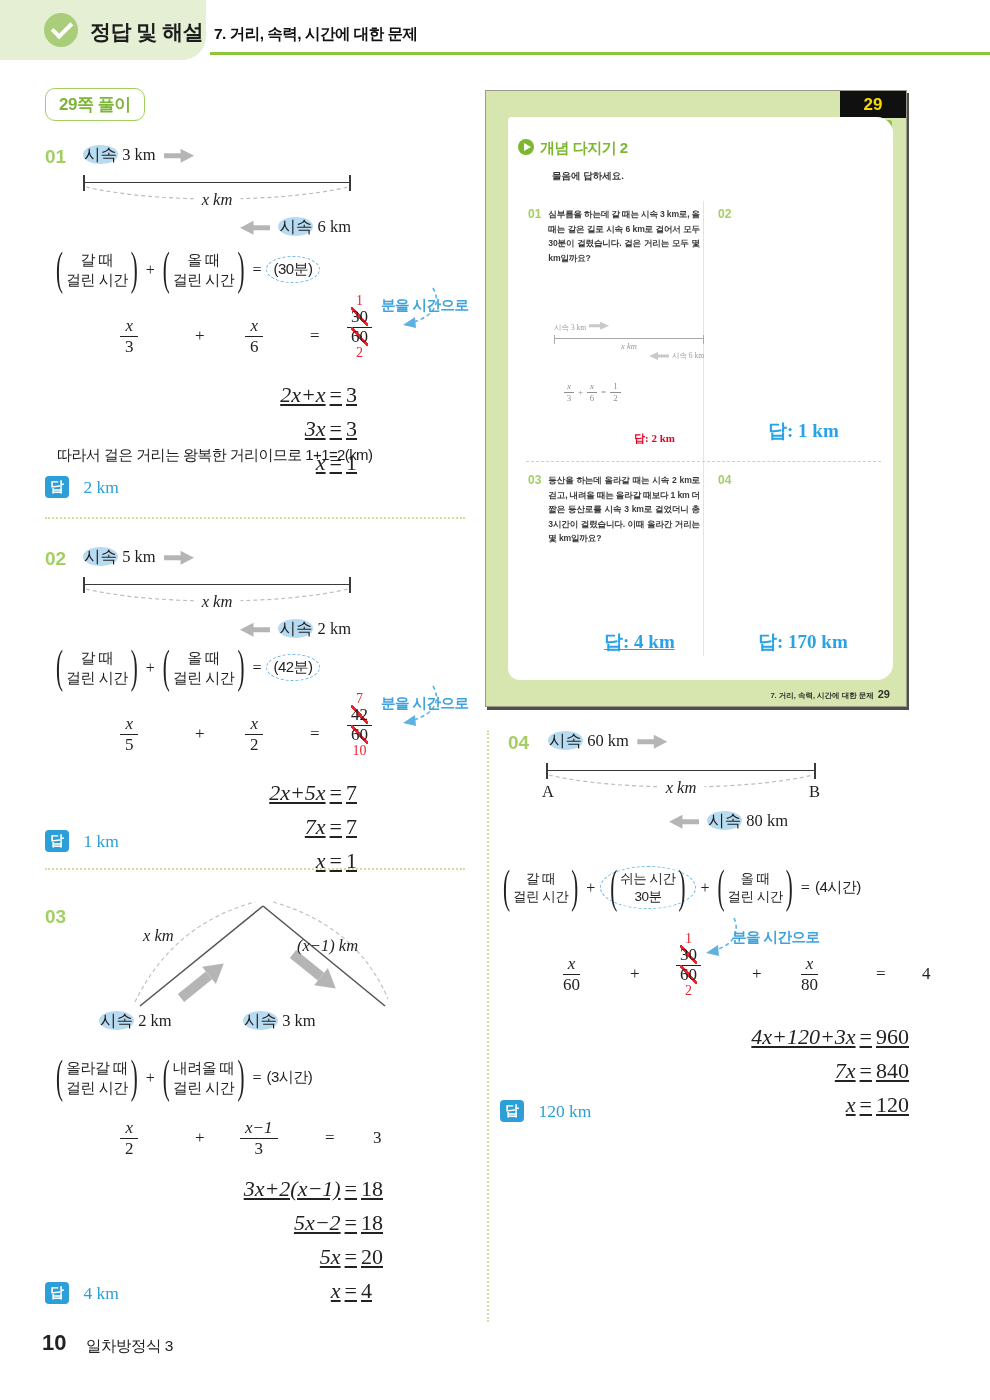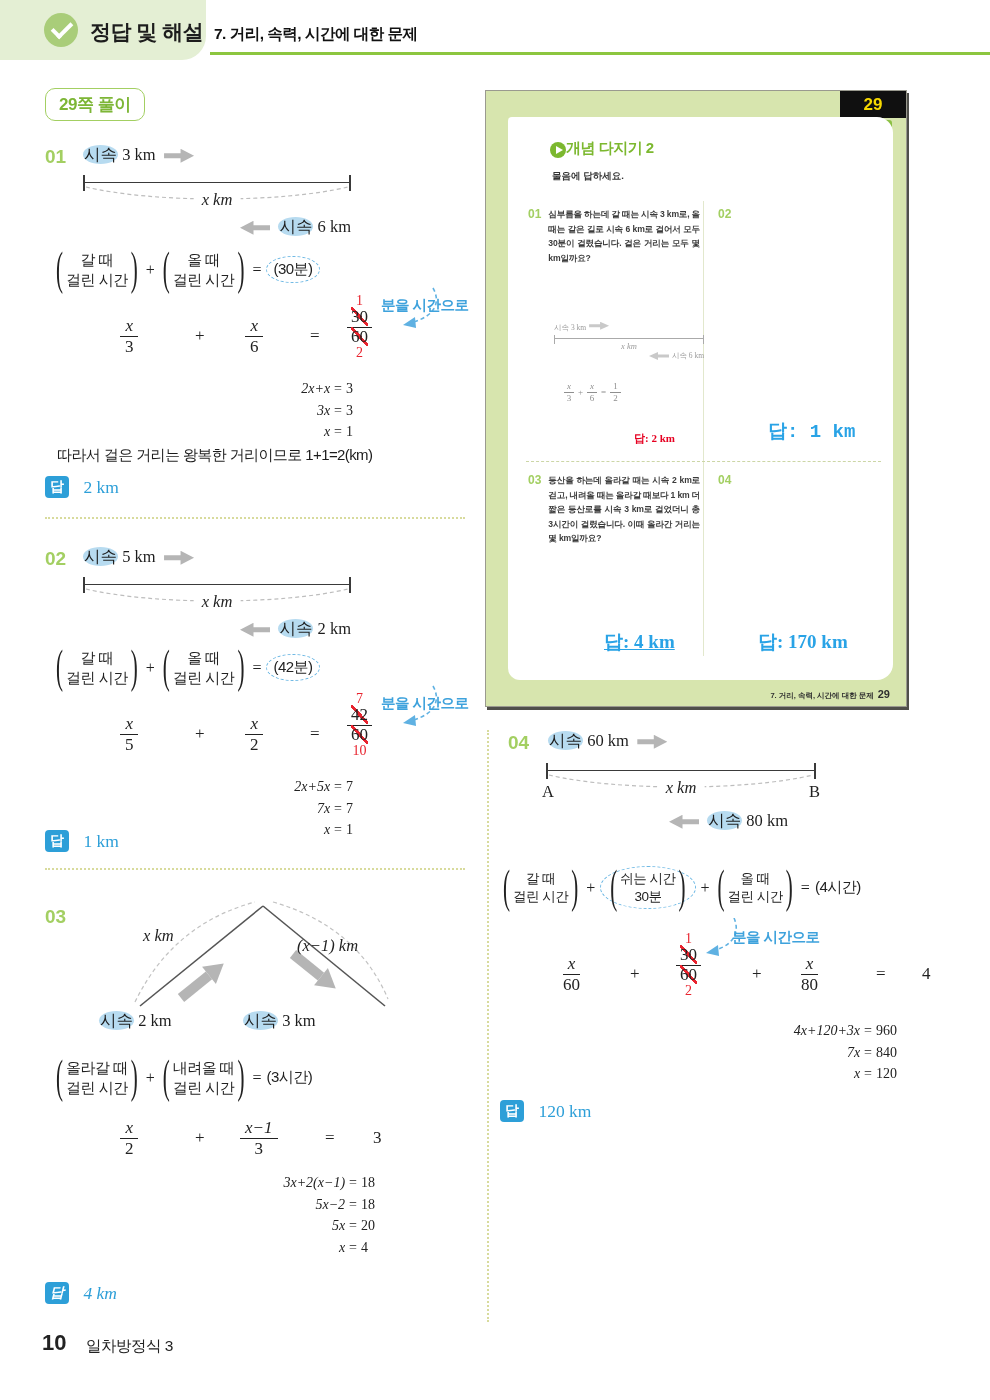--- a/index.html
+++ b/index.html
@@ -46,21 +46,21 @@
        font-family:"Liberation Serif",serif;font-size:17px;line-height:1.15;}
   .frac .fn{padding:0 5px;border-bottom:1.4px solid #222;font-style:italic;}
   .frac .fd{padding:0 5px;}
   .fsym{font-family:"Liberation Serif",serif;font-size:17px;}
   .cfrac{display:inline-flex;flex-direction:column;align-items:center;line-height:1.1;
        font-family:"Liberation Serif",serif;font-size:17px;}
   .cred{color:#e8232e;font-size:14px;line-height:1;font-style:normal;}
   .strike{background:linear-gradient(to top right,transparent 44%,#e8232e 44%,#e8232e 56%,transparent 56%);}
   .cfrac .fn{border-bottom:1.4px solid #222;padding:0 4px;font-style:normal;}
   .cfrac .fd{padding:0 4px;}
-  .steps{position:absolute;font-family:"Liberation Serif",serif;font-size:14px;}
+  .steps{position:absolute;font-family:"Liberation Serif",serif;font-size:22px;text-decoration:underline;}
   .step{display:flex;justify-content:flex-end;line-height:1.55;}
   .step .lhs{font-style:italic;text-align:right;}
   .step .eq{margin:0 4px;}
   .step .rhs{min-width:34px;text-align:left;}
   .conc{position:absolute;font-size:15px;letter-spacing:-0.6px;color:#1c1c1c;white-space:nowrap;}
   .answer{position:absolute;text-align:left;}
   .abadge{display:inline-block;background:#2d9fd8;color:#fff;font-size:14px;font-weight:bold;
        border-radius:4px;padding:2px 5px;vertical-align:2px;}
   .aval{color:#2d9fd8;font-family:"Liberation Serif",serif;font-size:17.5px;margin-left:10px;}
   .hdiv{position:absolute;width:420px;border-top:2px dotted #d8db9d;}
@@ -79,21 +79,21 @@
   .tb{position:absolute;left:485px;top:90px;width:420px;height:615px;background:#d7e5ae;
       border:1px solid #9a9a8f;box-shadow:2px 3px 0 #4f4f4a;}
   .tb-white{position:absolute;left:22px;top:26px;right:13px;bottom:26px;background:#fff;
       border-radius:4px 16px 16px 12px;}
   .tb-tab{position:absolute;top:0;right:0;width:66px;height:27px;background:#101010;color:#f7d900;
       font-weight:bold;font-size:17px;text-align:center;line-height:27px;}
   .tb-ref{position:absolute;top:32px;right:64px;font-size:8px;font-weight:bold;color:#474c2c;}
   .tb-qr{position:absolute;top:29px;right:14px;width:42px;background:#8bc043;border:2px solid #8bc043;border-radius:3px;}
   .tb-qr svg{display:block;background:#fff;}
   .tb-qr-label{display:block;color:#fff;font-size:7px;text-align:center;line-height:10px;}
-  .tb-head{position:absolute;left:64px;top:48px;display:flex;align-items:flex-end;}
+  .tb-head{position:absolute;left:32px;top:48px;display:flex;align-items:flex-start;gap:6px;}
   .play{width:16px;height:16px;border-radius:50%;background:#7cb82f;position:relative;display:inline-block;}
   .play::after{content:"";position:absolute;left:6px;top:4px;border-left:7px solid #fff;
       border-top:4.5px solid transparent;border-bottom:4.5px solid transparent;}
   .tb-head-t{color:#7cb82f;font-size:15px;font-weight:bold;letter-spacing:-0.5px;}
   .tb-instr{position:absolute;left:66px;top:79px;font-size:9.5px;font-weight:600;color:#333;}
   .tb-cell{position:absolute;width:172px;}
   .tb-q{display:flex;gap:7px;}
   .tb-qnum{color:#a3cf62;font-weight:bold;font-size:12px;flex:0 0 auto;}
   .tb-qtext{font-size:8.6px;font-weight:600;color:#3b3b3b;text-align:justify;line-height:1.7;letter-spacing:-0.2px;}
   .tb-vline{position:absolute;left:217px;top:110px;height:455px;border-left:1px solid #e2e8cd;}
@@ -376,21 +376,21 @@
           <span class="lhs">5x</span>
           <span class="eq">=</span>
           <span class="rhs">20</span>
         </div>
       <div class="step">
           <span class="lhs">x</span>
           <span class="eq">=</span>
           <span class="rhs">4</span>
         </div>
     </div>
-    <div class="answer" style="left:0;top:382px;width:420px;font-style:italic;">
+    <div class="answer" style="left:0;top:382px;width:420px;">
       <span class="abadge">답</span>
       <span class="aval">4 km</span>
     </div>
   </div>
 
   <div class="tb">
     <div class="tb-tab">29</div>
     <div class="tb-ref">▶정답 및 해설 10쪽</div>
     <div class="tb-qr">
       <svg width="38" height="34" viewBox="0 0 34 34">
@@ -452,21 +452,21 @@
           <span>2</span>
         </span>
     </div>
     <span class="tb-ans-red" style="left:148px;top:340px;">답: 2 km</span>
 
     <div class="tb-cell" style="left:232px;top:116px;">
       <div class="tb-q">
         <span class="tb-qnum">02</span>
       </div>
     </div>
-    <span class="tb-ans-blue" style="left:282px;top:327px;font-family:Liberation Mono, monospace;">답: 1 km</span>
+    <span class="tb-ans-blue" style="left:282px;top:327px;">답: 1 km</span>
 
     <div class="tb-cell" style="left:42px;top:382px;">
       <div class="tb-q">
         <span class="tb-qnum">03</span>
         <span class="tb-qtext">등산을 하는데 올라갈 때는 시속 2 km로 걷고, 내려올 때는 올라갈 때보다 1 km 더 짧은 등산로를 시속 3 km로 걸었더니 총 3시간이 걸렸습니다. 이때 올라간 거리는 몇 km일까요?</span>
       </div>
     </div>
     <span class="tb-ans-blue" style="left:118px;top:538px;text-decoration:underline;">답: 4 km</span>
 
     <div class="tb-cell" style="left:232px;top:382px;">

